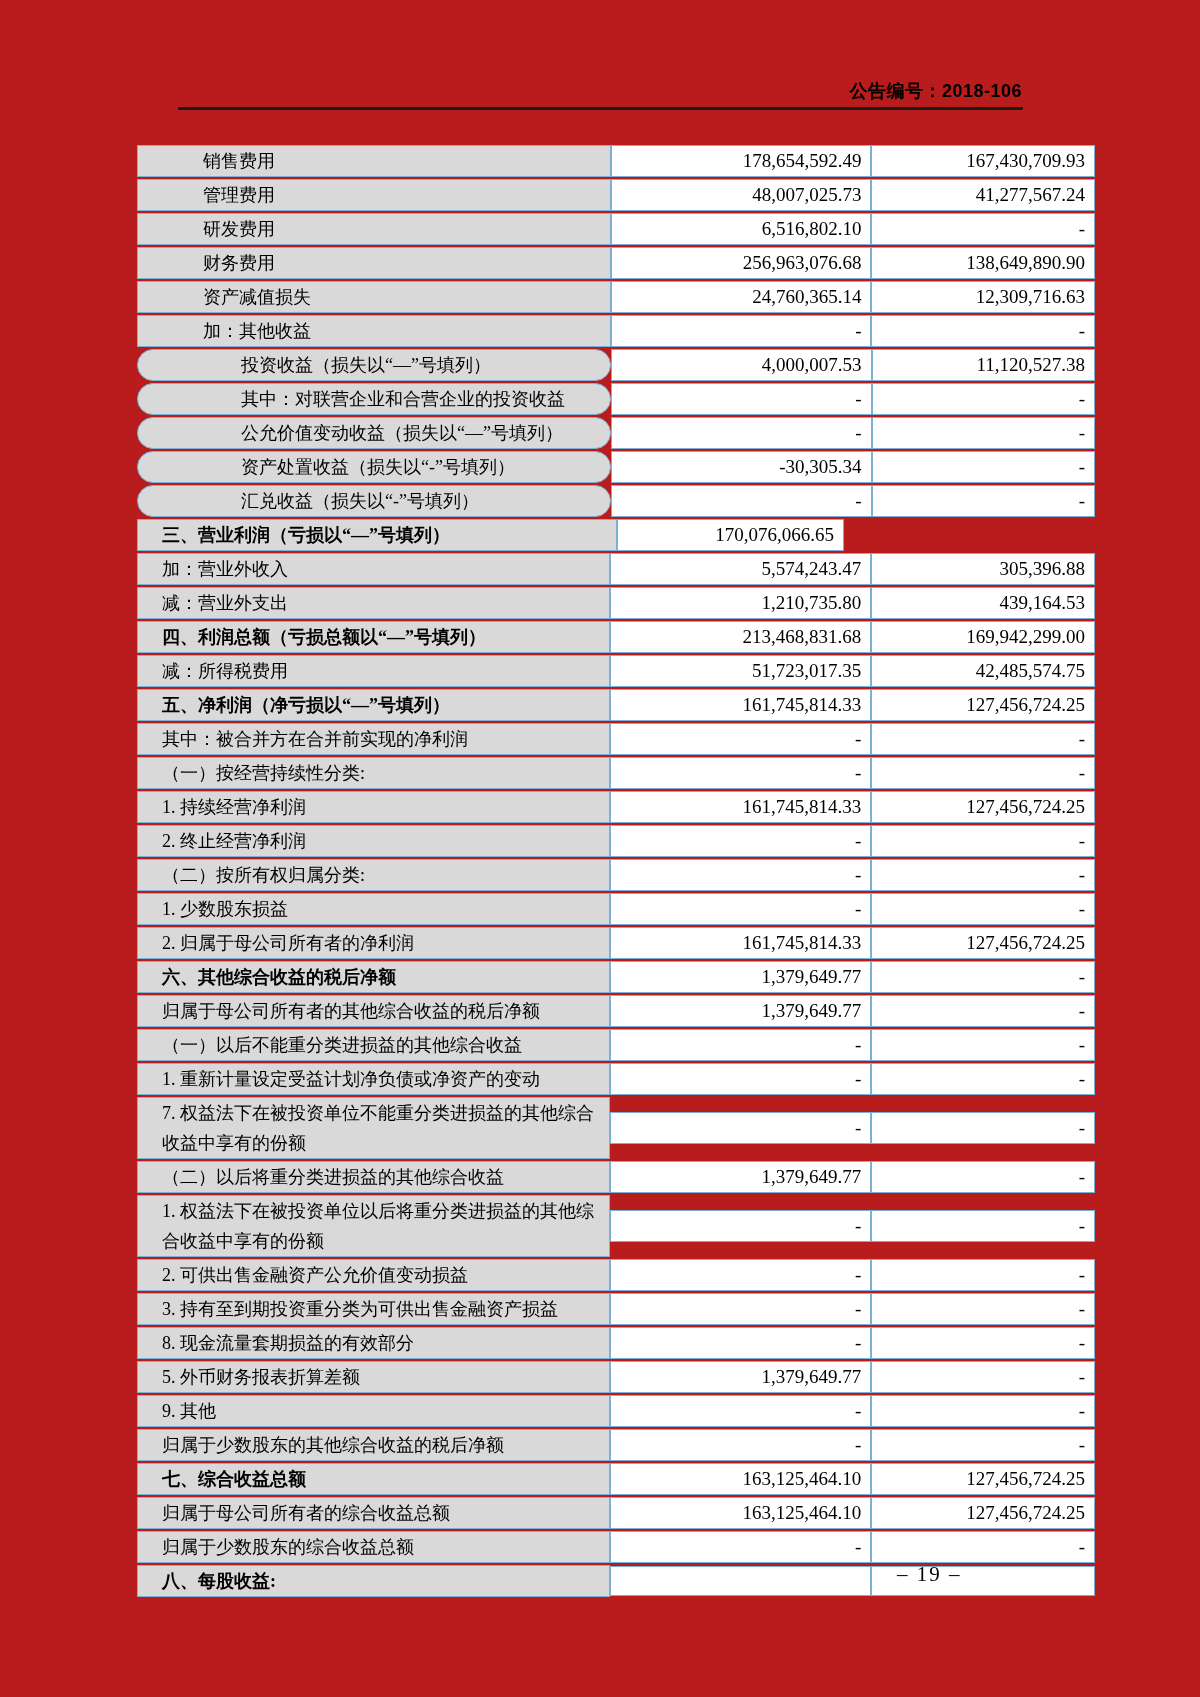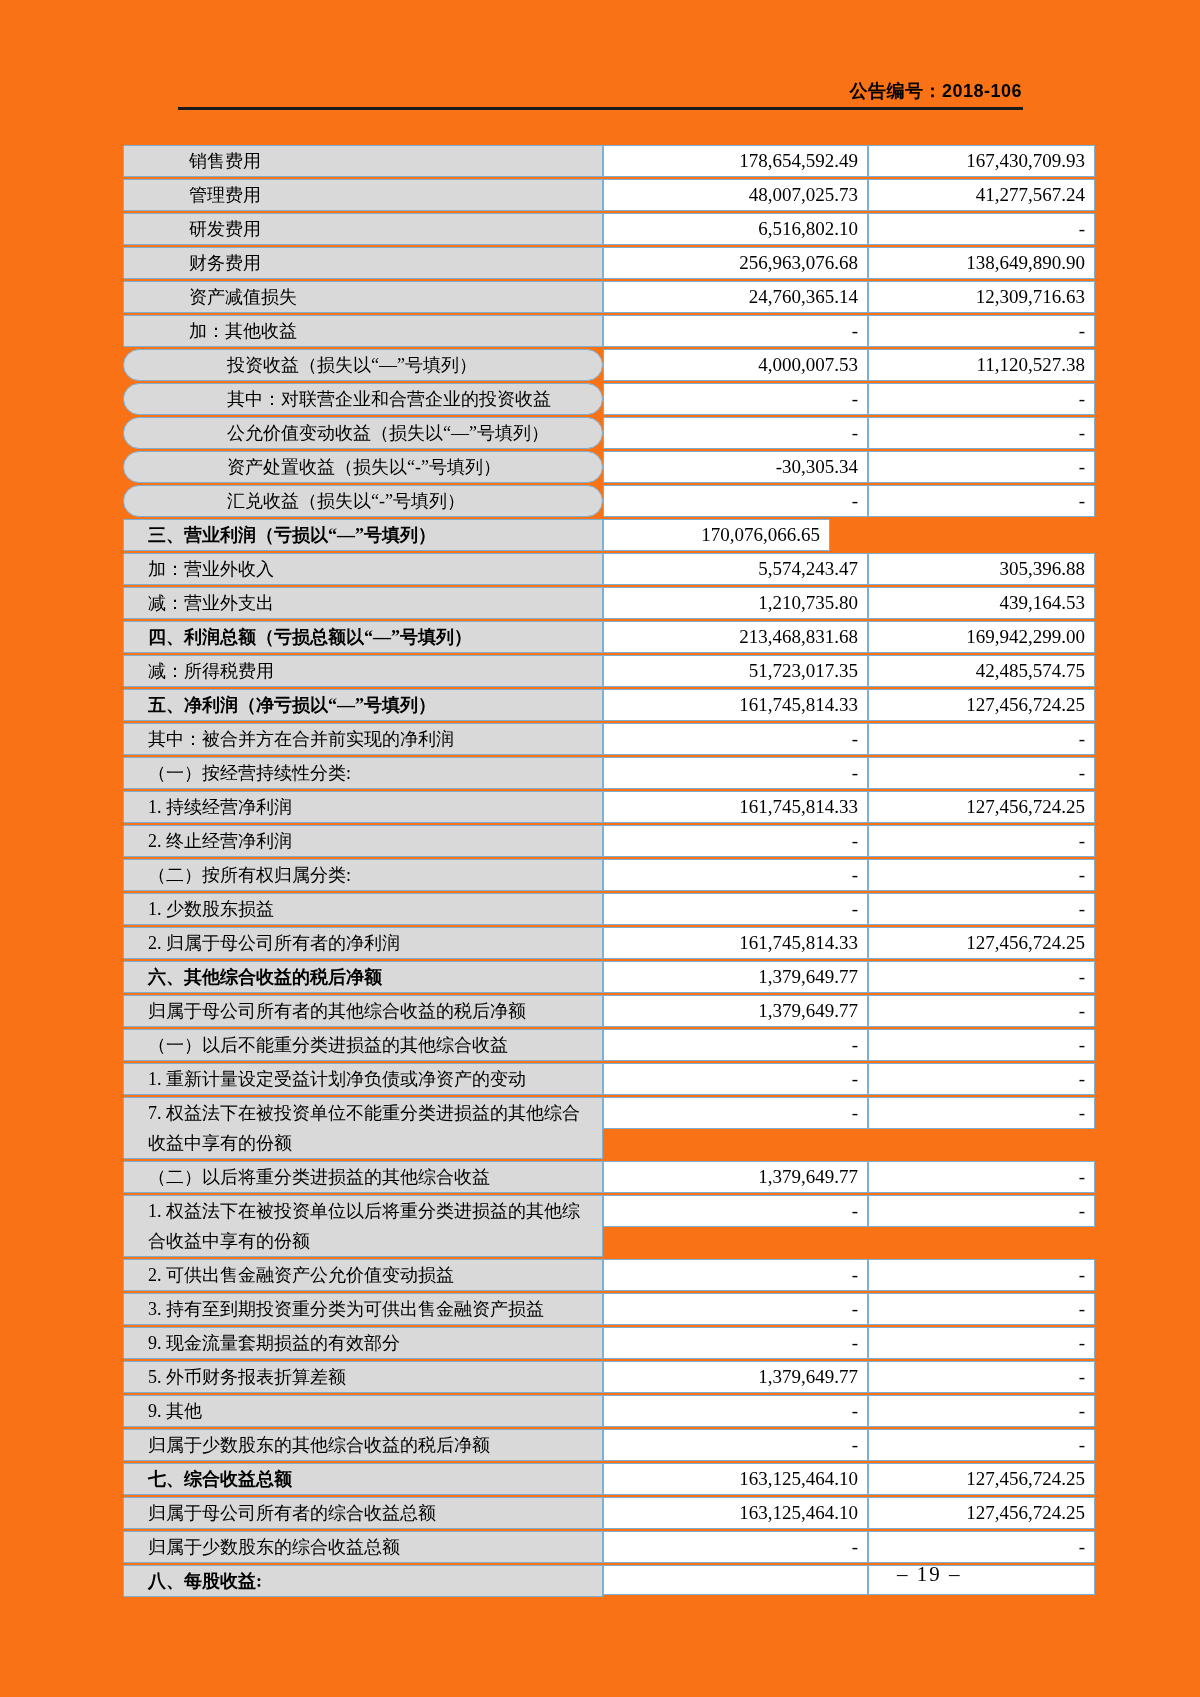--- a/index.html
+++ b/index.html
@@ -1,31 +1,31 @@
 <!DOCTYPE html>
 <html style="--border: #7bafd4; --labelbg: #d9d9d9; --rule: #1b1b1b;"><head>
 <meta charset="utf-8">
 <style>
   html,body{margin:0;padding:0;background:#e8e8e8;}
   .page{
-    position:relative;width:1200px;height:1697px;background:#f97316;
+    position:relative;width:1200px;height:1697px;background:#b91c1c;
     font-family:"Liberation Serif","DejaVu Serif",serif;color:#000;
     margin:0 auto;overflow:hidden;
   }
   .doc-no{
     position:absolute;top:79px;right:178px;
     font-family:"Liberation Sans","DejaVu Sans",sans-serif;
     font-weight:bold;font-size:18px;letter-spacing:0.5px;
   }
   .rule{
     position:absolute;left:178px;top:107px;width:845px;height:3px;
     background:var(--rule,#1b1b1b);
   }
   .table{position:absolute;left:123px;top:145px;width:972px;}
-  .trow{display:flex;align-items:flex-start;}
+  .trow{display:flex;align-items:center;margin-left:14px;}
   .trow + .trow{margin-top:2px;}
   .cell{
     border:1px solid var(--border,#7bafd4);
     box-sizing:border-box;min-height:30px;line-height:30px;
     font-size:18px;word-break:break-all;
   }
   .label{
     width:480px;background:var(--labelbg,#d9d9d9);
     padding-left:24px;padding-right:8px;
   }
@@ -208,21 +208,21 @@
           <div class="cell label ind0">2. 可供出售金融资产公允价值变动损益</div>
           <div class="cell num">-</div>
           <div class="cell num num2">-</div>
         </div>
         <div class="trow">
           <div class="cell label ind0">3. 持有至到期投资重分类为可供出售金融资产损益</div>
           <div class="cell num">-</div>
           <div class="cell num num2">-</div>
         </div>
         <div class="trow">
-          <div class="cell label ind0">9. 现金流量套期损益的有效部分</div>
+          <div class="cell label ind0">8. 现金流量套期损益的有效部分</div>
           <div class="cell num">-</div>
           <div class="cell num num2">-</div>
         </div>
         <div class="trow">
           <div class="cell label ind0">5. 外币财务报表折算差额</div>
           <div class="cell num">1,379,649.77</div>
           <div class="cell num num2">-</div>
         </div>
         <div class="trow">
           <div class="cell label ind0">9. 其他</div>

